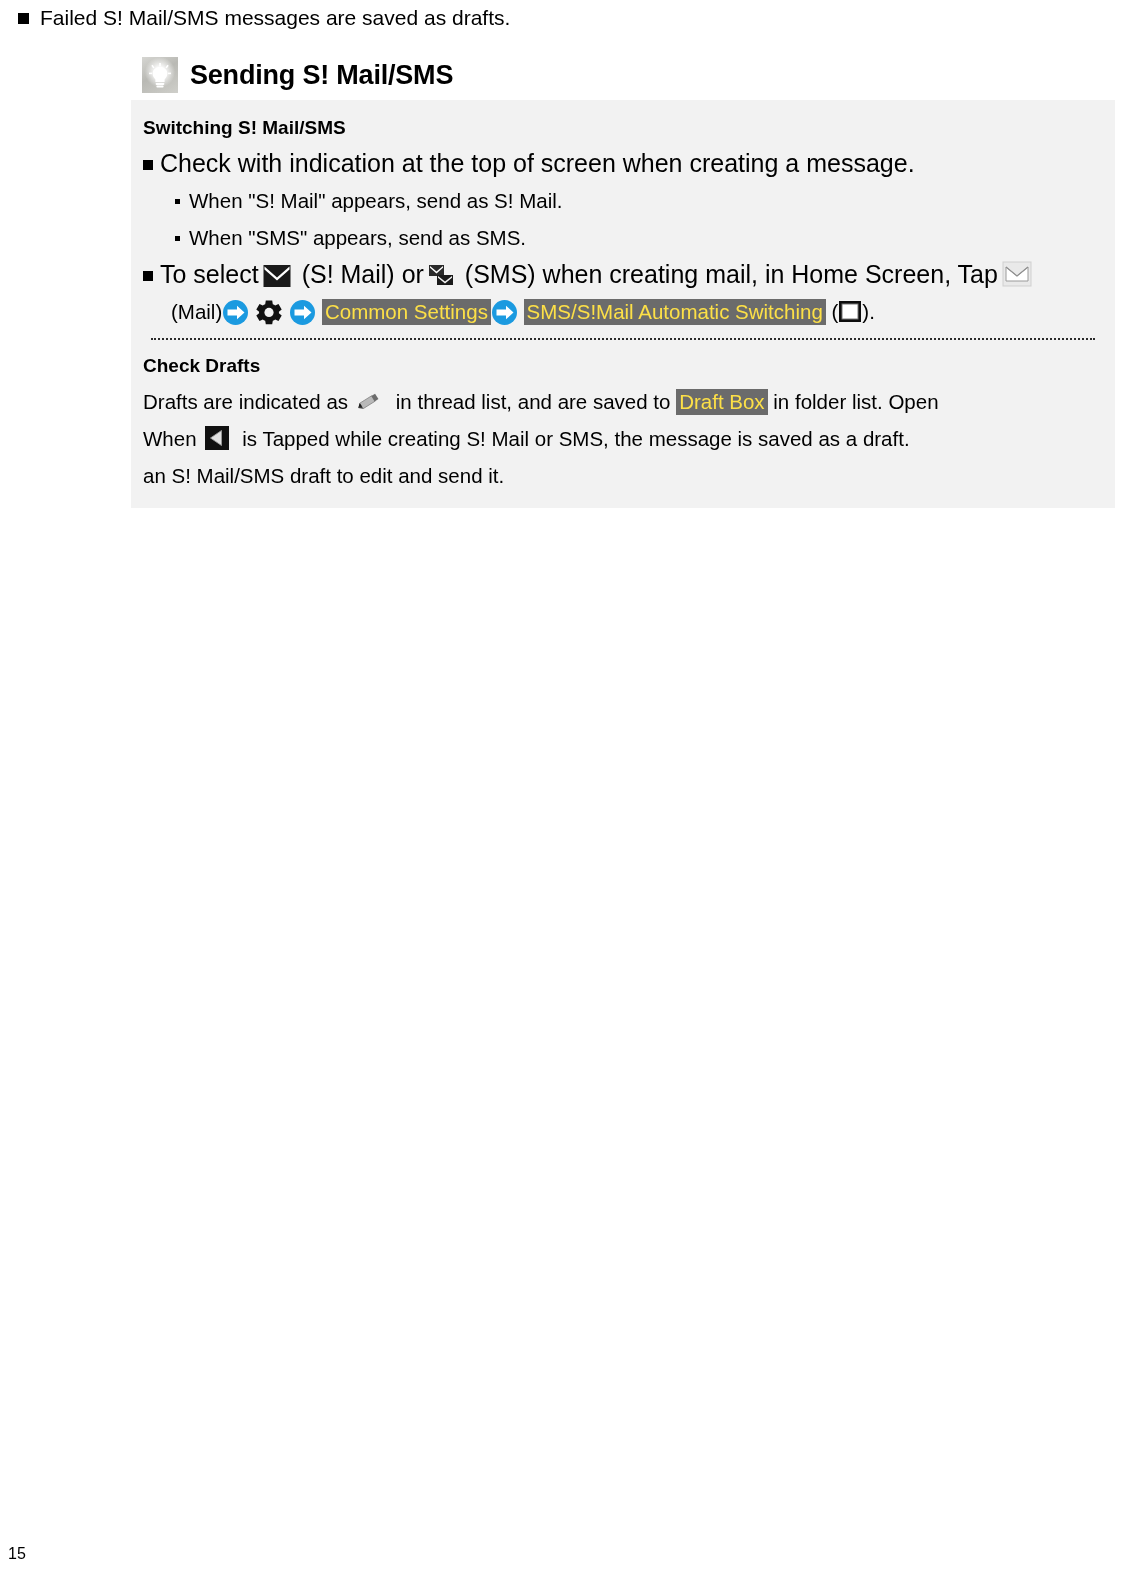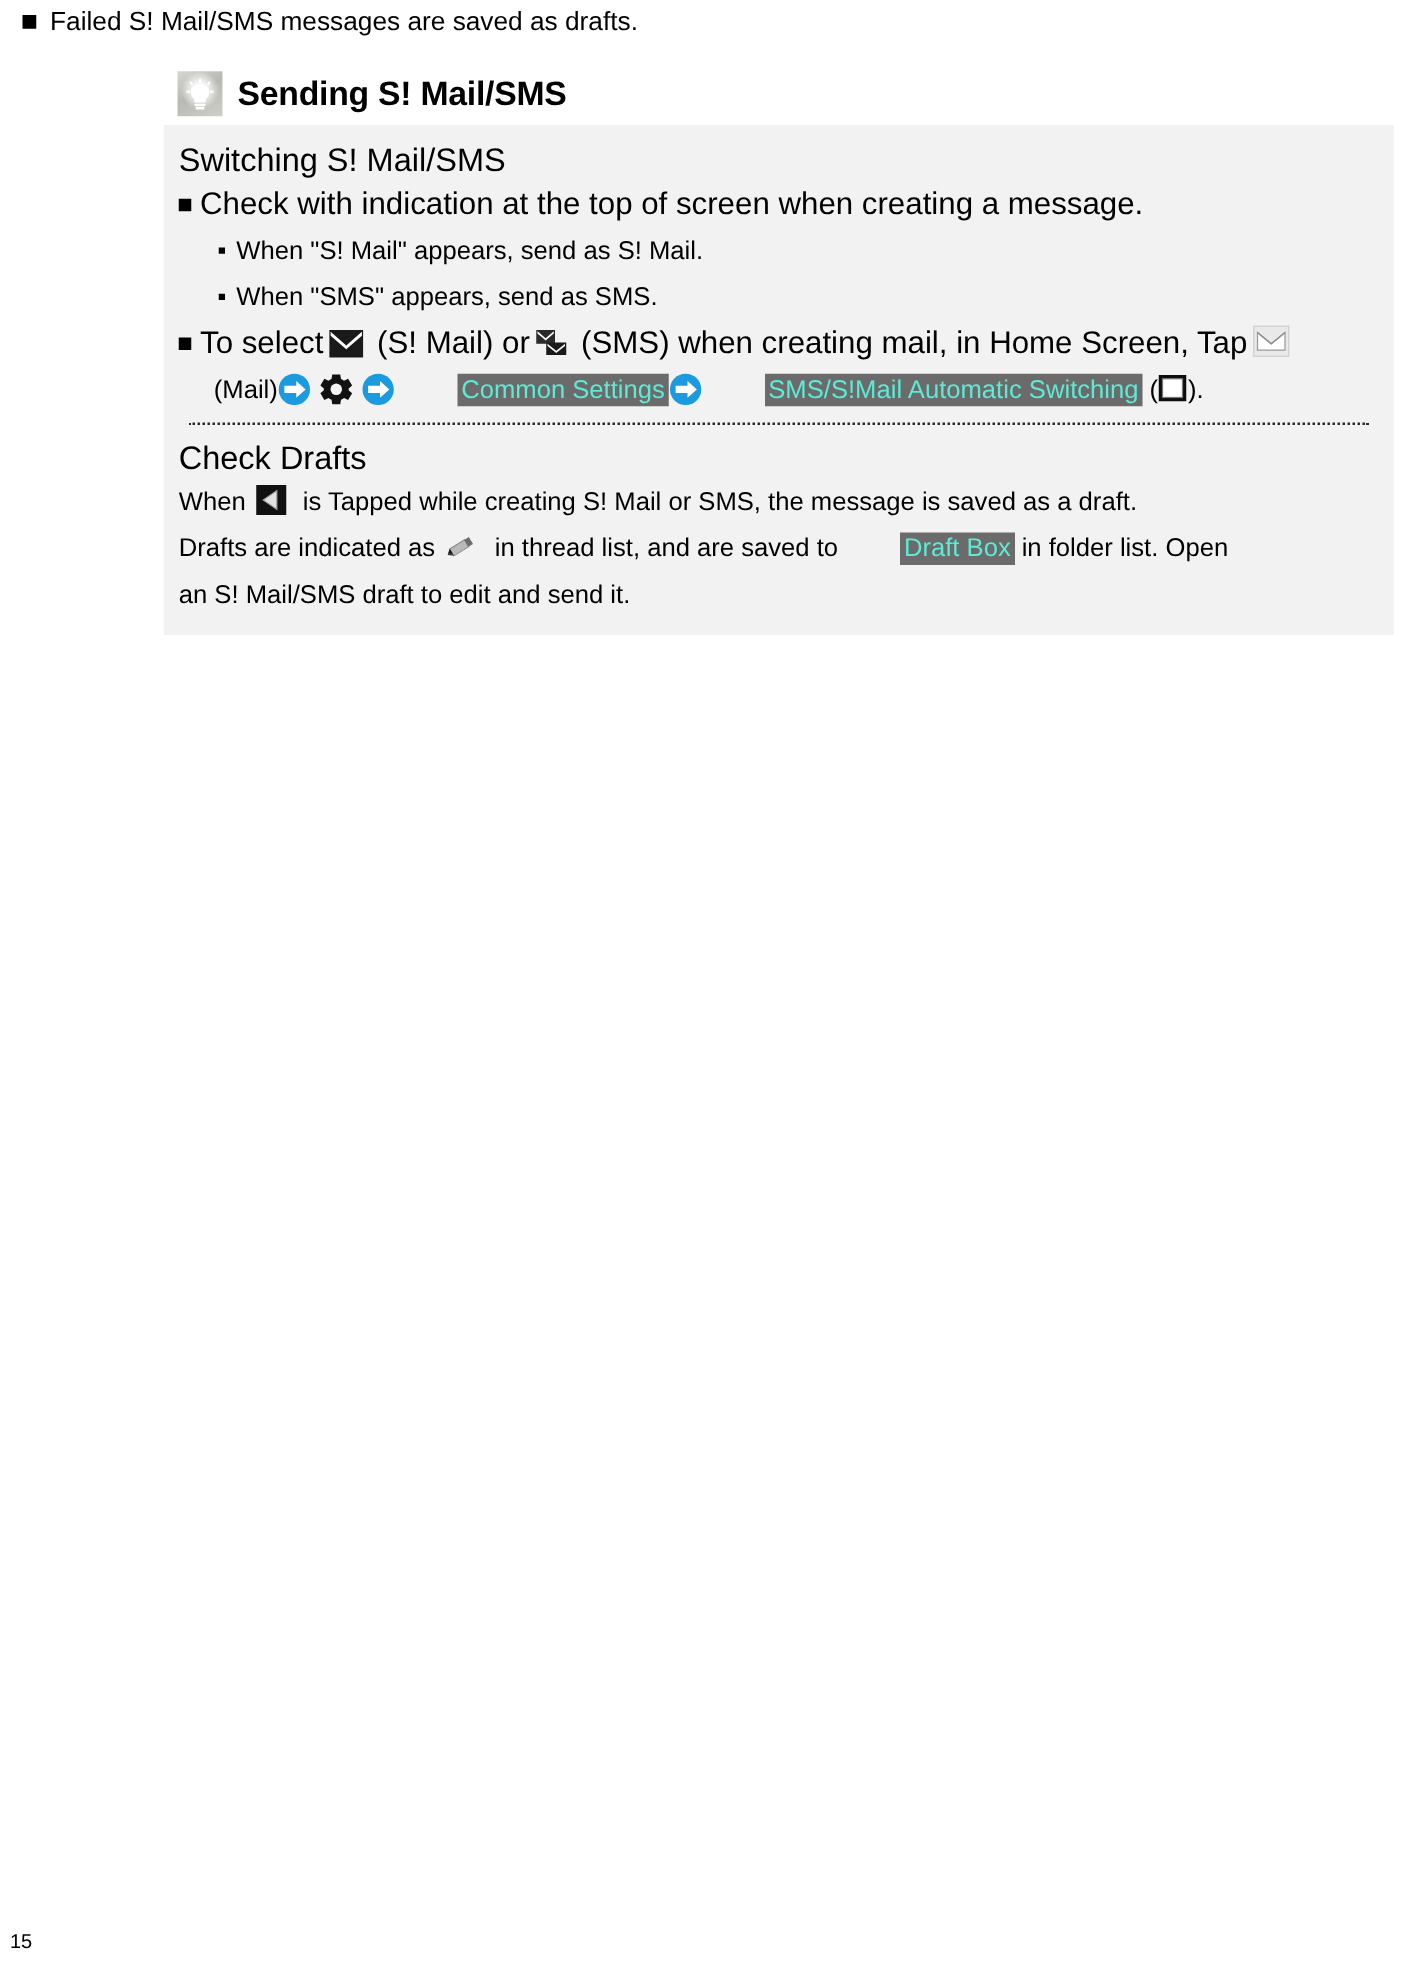--- a/index.html
+++ b/index.html
@@ -75,22 +75,22 @@
     width: 984px;
     background: #f2f2f2;
     padding: 0;
   }
   .panel-inner {
     padding: 11px 12px 14px 12px;
     font-size: 20.5px;
     line-height: 37px;
   }
   .sub-head {
-    font-weight: normal;
-    font-size: 26px;
+    font-weight: bold;
+    font-size: 19px;
     line-height: 34px;
   }
   .para {
     font-size: 20.5px;
     line-height: 37px;
   }
   .bul-l1 {
     padding-left: 16px;
     text-indent: -16px;
     font-size: 25px;
@@ -122,24 +122,23 @@
   
   .divider {
     height: 0;
     border-top: 2px dotted #2b2b2b;
     margin: 8px 8px 0 8px;
   }
 
   
   .chip {
     background: #6b6b6b;
-    color: #5eead4;
+    color: #fde047;
     padding: 1px 3px 2px 3px;
     white-space: nowrap;
-    margin-left: 44px;
   }
 
   
   .ico {
     display: inline-block;
     vertical-align: -5px;
     position: relative;
   }
   .ico svg { display: block; }
 
@@ -256,41 +255,41 @@
       </span><span>).</span>
     </div>
 
     <div class="divider"></div>
 
     <div style="height:9px;"></div>
 
     <div class="sub-head">Check Drafts</div>
 
     <div class="para">
-      <span>When</span><span class="ico ico-back">
-        <svg viewBox="0 0 30 26" xmlns="http://www.w3.org/2000/svg">
-          <rect x="3" y="1" width="24" height="24" fill="#111111"></rect>
-          <path d="M19.5 5.5 L19.5 20.5 L8.5 13 Z" fill="#ffffff" opacity="0.88"></path>
-          <path d="M19.5 5.5 L19.5 20.5 L8.5 13 Z" fill="none" stroke="#9b9b9b" stroke-width="0.9"></path>
-        </svg>
-      </span> <span>is Tapped while creating S! Mail or SMS, the message is saved as a draft.</span>
-    </div>
-
-    <div class="para">
       <span>Drafts are indicated as</span><span class="ico ico-pencil">
         <svg viewBox="0 0 30 24" xmlns="http://www.w3.org/2000/svg">
           <g transform="rotate(-32 15 12)">
             <rect x="6" y="9" width="14" height="6.4" fill="#b9b9b9"></rect>
             <rect x="6" y="9" width="14" height="6.4" fill="none" stroke="#8a8a8a" stroke-width="0.8"></rect>
             <rect x="19.6" y="9" width="4.4" height="6.4" fill="#6d6d6d"></rect>
             <path d="M2.0 12.2 L6 9 L6 15.4 Z" fill="#3b3b3b"></path>
             <path d="M3.4 11.1 L6 9 L6 13.3 Z" fill="#1a1a1a"></path>
           </g>
         </svg>
       </span> <span>in thread list, and are saved to</span> <span class="chip">Draft Box</span> <span>in folder list. Open</span>
     </div>
 
+    <div class="para">
+      <span>When</span><span class="ico ico-back">
+        <svg viewBox="0 0 30 26" xmlns="http://www.w3.org/2000/svg">
+          <rect x="3" y="1" width="24" height="24" fill="#111111"></rect>
+          <path d="M19.5 5.5 L19.5 20.5 L8.5 13 Z" fill="#ffffff" opacity="0.88"></path>
+          <path d="M19.5 5.5 L19.5 20.5 L8.5 13 Z" fill="none" stroke="#9b9b9b" stroke-width="0.9"></path>
+        </svg>
+      </span> <span>is Tapped while creating S! Mail or SMS, the message is saved as a draft.</span>
+    </div>
+
     <div class="para">an S! Mail/SMS draft to edit and send it.</div>
 
   </div>
 </div>
 
 <div class="page-num">15</div>
 
 </body></html>

